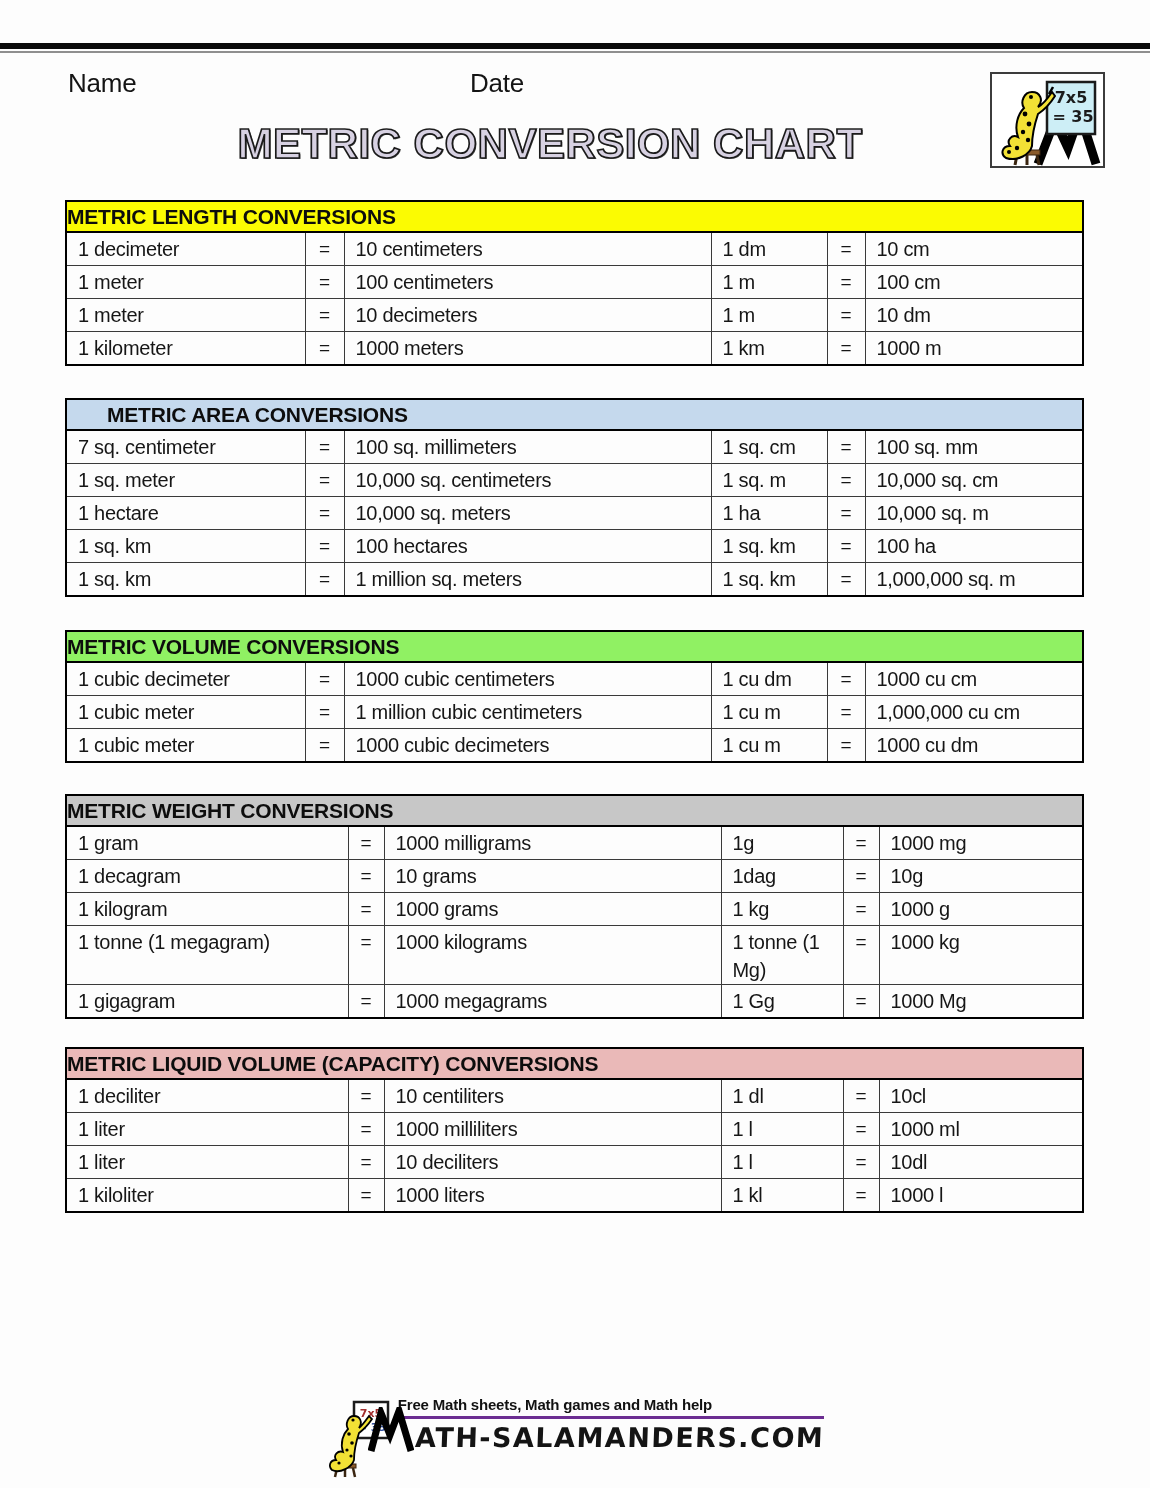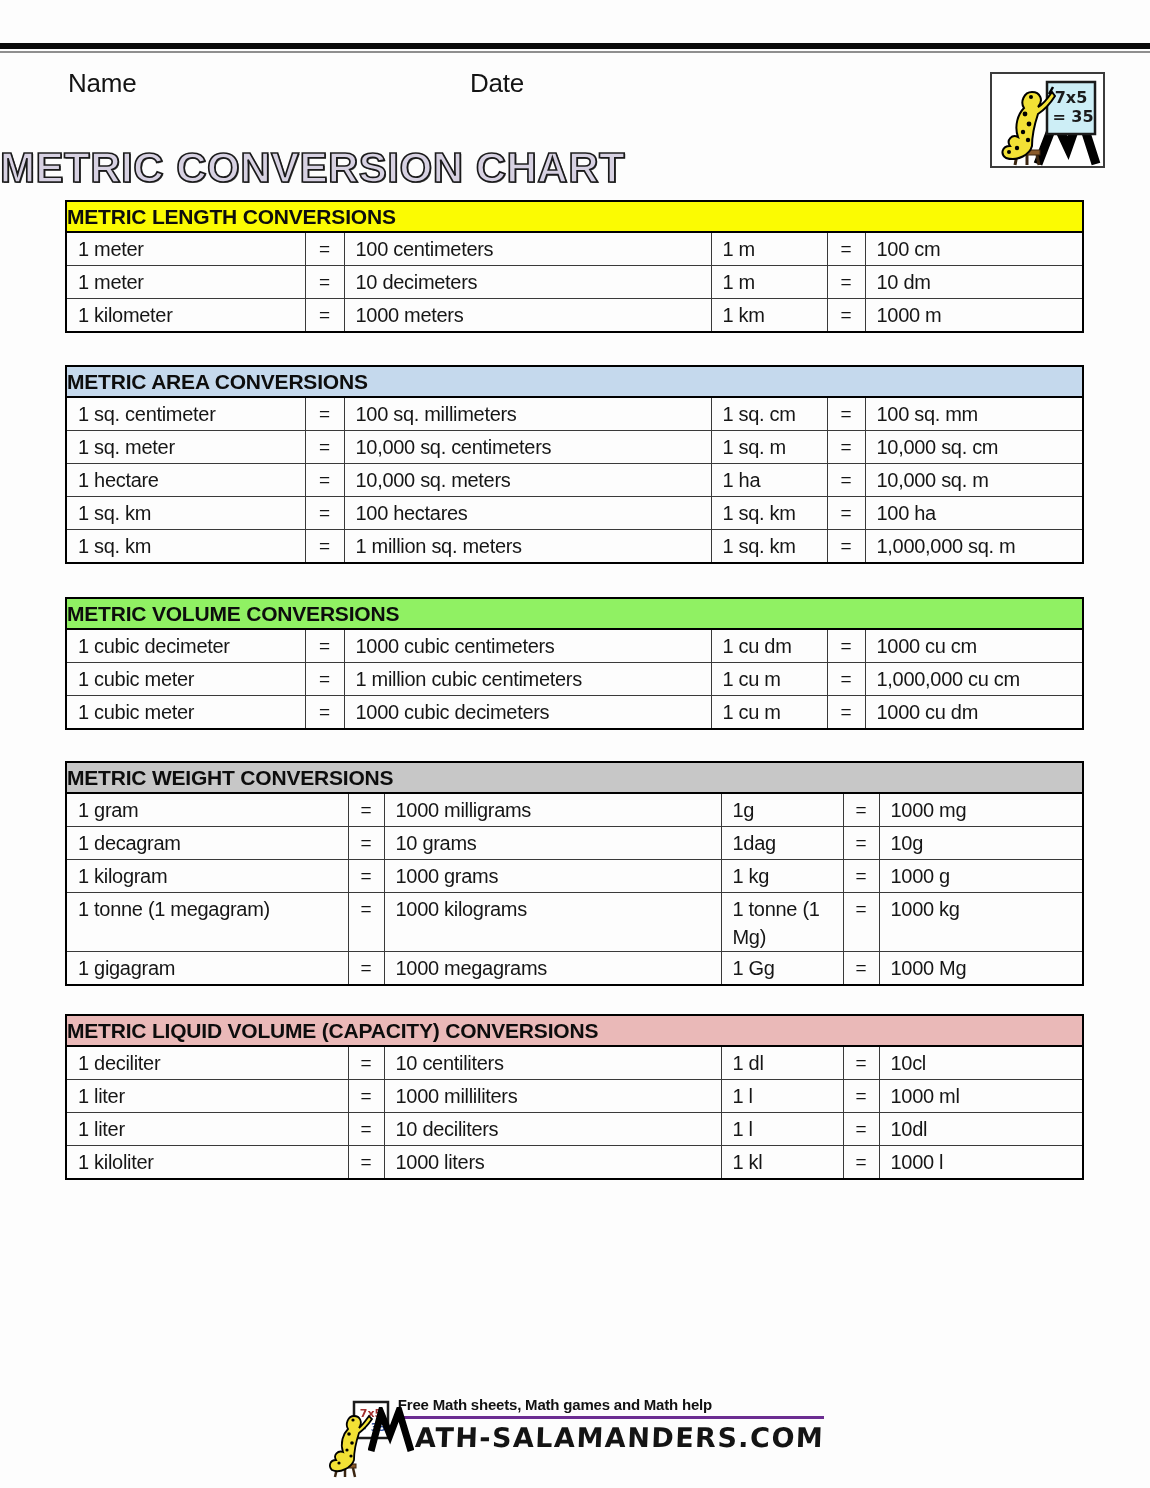--- a/index.html
+++ b/index.html
@@ -20,26 +20,25 @@
 
   .name-label, .date-label {
     position:absolute; top:68px; font-size:26px; color:#141414;
     letter-spacing:-0.2px;
   }
   .name-label { left:68px; }
   .date-label { left:470px; }
 
   .page-title {
     position:absolute; top:120px; left:0; width:1100px;
-    text-align:left;
+    text-align:center;
     font-size:42px; font-weight:bold; letter-spacing:0.5px;
     color:#d7d1e2;
     -webkit-text-stroke:1.7px #1a1a1a;
     text-shadow:1px 1px 0 #555;
-    margin-top:24px;
   }
 
   .corner-logo {
     position:absolute; top:72px; left:990px; width:115px; height:96px;
     background:#ffffff; border:2px solid #3c3c3c; box-sizing:border-box;
   }
   .corner-logo svg { display:block; }
 
   
   .tables { position:absolute; top:200px; left:65px; width:1017px; }
@@ -147,20 +146,28 @@
         <col class="c4">
         <col class="c5">
       </colgroup>
       <thead>
         <tr>
           <th colspan="6" style="background: rgb(251, 251, 2);">METRIC LENGTH CONVERSIONS</th>
         </tr>
       </thead>
       <tbody>
         <tr>
+          <td>1 decimeter</td>
+          <td class="eq">=</td>
+          <td>10 centimeters</td>
+          <td>1 dm</td>
+          <td class="eq">=</td>
+          <td>10 cm</td>
+        </tr>
+        <tr>
           <td>1 meter</td>
           <td class="eq">=</td>
           <td>100 centimeters</td>
           <td>1 m</td>
           <td class="eq">=</td>
           <td>100 cm</td>
         </tr>
         <tr>
           <td>1 meter</td>
           <td class="eq">=</td>
@@ -183,26 +190,26 @@
       <colgroup>
         <col class="c0">
         <col class="c1">
         <col class="c2">
         <col class="c3">
         <col class="c4">
         <col class="c5">
       </colgroup>
       <thead>
         <tr>
-          <th colspan="6" style="background: rgb(197, 217, 237);">METRIC AREA CONVERSIONS</th>
+          <th colspan="6" style="background: rgb(197, 217, 237); padding-left: 40px;">METRIC AREA CONVERSIONS</th>
         </tr>
       </thead>
       <tbody>
         <tr>
-          <td>1 sq. centimeter</td>
+          <td>7 sq. centimeter</td>
           <td class="eq">=</td>
           <td>100 sq. millimeters</td>
           <td>1 sq. cm</td>
           <td class="eq">=</td>
           <td>100 sq. mm</td>
         </tr>
         <tr>
           <td>1 sq. meter</td>
           <td class="eq">=</td>
           <td>10,000 sq. centimeters</td>

